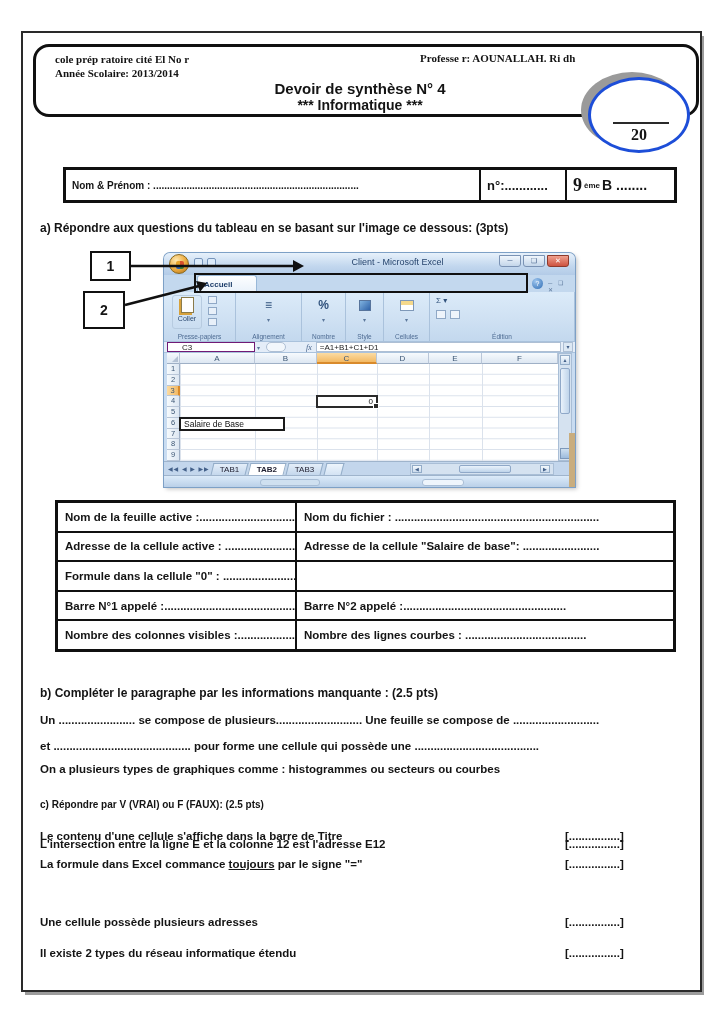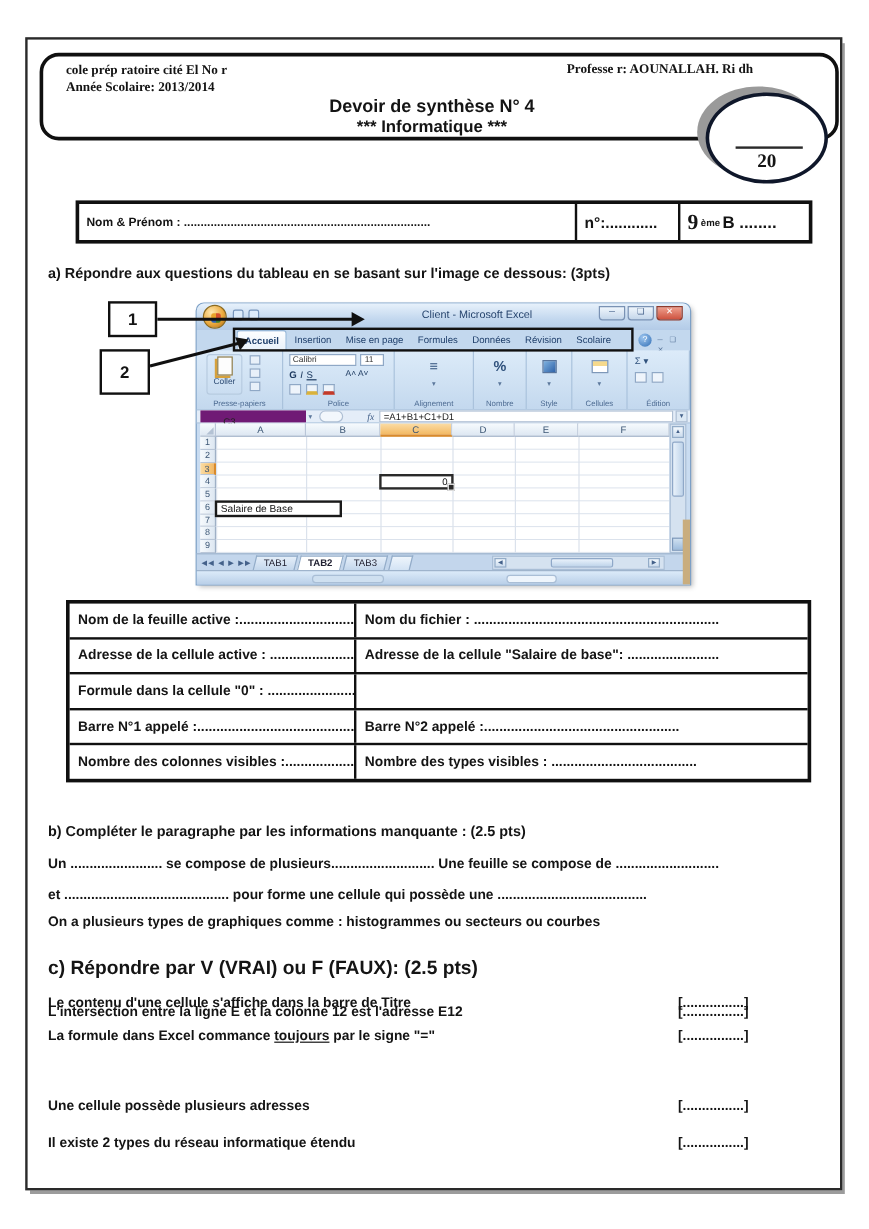--- a/index.html
+++ b/index.html
@@ -5,40 +5,40 @@
   * { box-sizing: border-box; margin:0; padding:0; }
   html,body { width:724px; height:1024px; background:#fff; }
   body { font-family:"Liberation Sans", sans-serif; color:#141414; position:relative; overflow:hidden; }
   .abs { position:absolute; }
 
   
   .page-frame { left:21px; top:31px; width:681px; height:961px; border:2px solid #2a2a2a;
                 box-shadow:3px 4px 0 -1px #9c9c9c; background:#fff; }
   .header-box { left:33px; top:44px; width:666px; height:73px; border:3px solid #101010; border-radius:16px; background:#fff; }
   .school { left:55px; top:52px; font-family:"Liberation Serif", serif; font-weight:bold; font-size:11px; line-height:14px; }
-  .prof   { left:420px; top:52px; width:260px; text-align:center; font-family:"Liberation Serif", serif; font-weight:bold; font-size:11px; }
+  .prof   { left:420px; top:52px; width:260px; text-align:left; font-family:"Liberation Serif", serif; font-weight:bold; font-size:11px; }
   .title1 { left:120px; top:80px; width:480px; text-align:center; font-weight:bold; font-size:15px; }
   .title2 { left:120px; top:97px; width:480px; text-align:center; font-weight:bold; font-size:14px; }
-  .score-circle { left:588px; top:77px; width:102px; height:76px; border:3px solid #0f172a; border-radius:50%;
+  .score-circle { left:588px; top:77px; width:102px; height:76px; border:3px solid #1d4ed8; border-radius:50%;
                   background:#fff; box-shadow:-7px -5px 0 0 #9a9a9a; z-index:5; }
   .score-line { left:22px; top:42px; width:56px; border-top:2px solid #2a2a2a; }
   .score-total { left:0; top:46px; width:100%; text-align:center; font-family:"Liberation Serif", serif; font-weight:bold; font-size:16px; }
 
   
   .name-table { left:63px; top:167px; width:614px; height:36px; border:3px solid #101010; display:flex; font-weight:bold; }
   .name-table > div { display:flex; align-items:center; padding-left:6px; white-space:nowrap; overflow:hidden; }
   .nt-name { width:415px; border-right:2px solid #101010; font-size:10px; }
   .nt-num  { width:86px;  border-right:2px solid #101010; font-size:13px; }
   .nt-class{ flex:1; font-size:14px; }
   .nt-class .big { font-size:18px; font-family:"Liberation Serif", serif; }
   .nt-class .sup { font-size:8px; vertical-align:super; margin:0 2px; }
 
   .h-a { left:40px; top:221px; font-weight:bold; font-size:12px; }
   .h-b { left:40px; top:686px; font-weight:bold; font-size:12px; }
-  .h-c { left:40px; top:799px; font-weight:bold; font-size:16px; }
+  .h-c { left:40px; top:799px; font-weight:bold; font-size:10px; }
   .bline { left:40px; width:645px; font-weight:bold; font-size:11.5px; white-space:nowrap; overflow:hidden; }
   .vf-row { left:40px; width:645px; font-weight:bold; font-size:11.5px; white-space:nowrap; }
   .vf-row .ans { position:absolute; left:525px; top:0; }
   .vf-em { text-decoration:underline; }
 
   
   .qtable { left:55px; top:500px; width:621px; height:152px; border:3px solid #101010; display:flex; flex-direction:column; }
   .qtable .qrow { flex:1; display:flex; border-bottom:2px solid #101010; }
   .qtable .qrow:last-child { border-bottom:none; }
   .qtable .qcell { display:flex; align-items:center; padding-left:7px; font-weight:bold; font-size:11.5px; white-space:nowrap; overflow:hidden; }
@@ -62,21 +62,21 @@
         background:conic-gradient(#d54f2c 0 25%, #3a7d33 0 50%, #2d62b0 0 75%, #e9a42a 0); border-radius:2px; }
   .xl .qat { left:30px; top:5px; display:flex; gap:4px; }
   .xl .qat i { display:block; width:9px; height:9px; background:#dcebfa; border:1px solid #7694ba; border-radius:2px; }
   .xl .titletext { left:0; top:4px; width:100%; text-align:center; font-size:9px; color:#27456e;margin-left:28px; }
   .xl .winbtns { right:6px; top:2px; display:flex; gap:2px; position:absolute; }
   .xl .winbtn { width:22px; height:12px; border:1px solid #7a92b4; border-radius:0 0 3px 3px;
         background:linear-gradient(#f0f6fc,#c4d6ea); font-size:7px; line-height:10px; text-align:center; color:#44618a; }
   .xl .winbtn.close { background:linear-gradient(#efa08e,#ce5340); color:#fff; border-color:#8e3a2c; }
 
   .xl .tabrow { left:0; top:22px; width:100%; height:17px; background:#c3d8ee; }
-  .xl .tabs { left:33px; top:0; height:17px; display:flex; position:absolute; }
+  .xl .tabs { left:33px; top:0; height:17px; display:flex; position:absolute;flex-direction:column; }
   .xl .rtab { padding:0 6px; font-size:8px; line-height:17px; color:#1f3f6b; }
   .xl .rtab.active { background:linear-gradient(#fdfeff,#e8f1fa); border:1px solid #98b8d8; border-bottom:none;
         border-radius:3px 3px 0 0; font-weight:bold; }
   .xl .tab-annot { left:30px; top:-2px; width:334px; height:20px; border:2px solid #101010; position:absolute; z-index:6; }
   .xl .help-btn { left:368px; top:3px; width:11px; height:11px; border-radius:50%;
         background:radial-gradient(circle at 35% 30%, #9ec6ef, #2f6db4); color:#fff; font-size:7px; line-height:11px; text-align:center; }
   .xl .wb-ctrls { left:384px; top:4px; font-size:6px; color:#5c789c; letter-spacing:2px; }
 
   .xl .ribbon { left:0; top:39px; width:100%; height:49px; background:linear-gradient(#dcebf9,#cfe1f3 55%, #c3d8ee);
         display:flex; }
@@ -102,21 +102,21 @@
   .xl .fmt-row i.fl { border-bottom:3px solid #d9b23c; }
 
   .xl .big-glyph { width:100%; text-align:center; font-size:12px; color:#2f517c; top:6px; position:absolute; font-weight:bold; }
   .xl .sub-caret { width:100%; text-align:center; font-size:6px; color:#5c789c; top:24px; position:absolute; }
   .xl .cells-ic { left:50%; margin-left:-7px; top:8px; width:14px; height:11px; border:1px solid #7e98b8;
         background:linear-gradient(#f5d98c, #f5d98c 4px, #fff 4px); position:absolute; }
   .xl .style-ic { left:50%; margin-left:-6px; top:8px; width:12px; height:11px; background:linear-gradient(135deg,#7fb2e0,#2f62a8); border:1px solid #57749c; position:absolute; }
   .xl .edit-rows { left:6px; top:4px; font-size:8px; color:#2f517c; line-height:10px; }
 
   .xl .fbar { left:0; top:88px; width:100%; height:12px; background:#e4edf8; border-top:1px solid #aac2dc; border-bottom:1px solid #aac2dc; display:flex; align-items:center; }
-  .xl .namebox { margin-left:3px; width:88px; height:10px; background:#fff; border:5px solid #701a75; font-size:8px; line-height:9px; padding-left:14px; color:#222; }
+  .xl .namebox { margin-left:3px; width:88px; height:10px; background:#fff; border:1px solid #701a75; font-size:8px; line-height:9px; padding-left:14px; color:#222; }
   .xl .nb-caret { margin-left:2px; font-size:6px; color:#5c789c; }
   .xl .fx-btn { margin-left:6px; width:20px; height:10px; background:#f2f7fc; border:1px solid #aebfd4; border-radius:5px;
         font-size:8px; font-style:italic; text-align:center; line-height:9px; color:#2f517c; font-family:"Liberation Serif",serif; }
   .xl .fx2 { margin-left:20px; font-size:8px; font-style:italic; color:#44618a; font-family:"Liberation Serif",serif; }
   .xl .finput { margin-left:4px; flex:1; height:10px; background:#fff; border:1px solid #aebfd4; font-size:8px; line-height:9px; padding-left:3px; color:#222; }
   .xl .fexp { width:10px; height:10px; margin:0 2px; background:#dce8f4; border:1px solid #aebfd4; font-size:6px; text-align:center; line-height:9px; color:#44618a; }
 
   .xl .grid { left:3px; top:100px; width:391px; height:108px; background:#fff; }
   .xl .colhdrs { left:0; top:0; width:100%; height:11px; display:flex; position:absolute; }
   .xl .ch { height:11px; border-right:1px solid #b9c6d8; border-bottom:1px solid #9fb0c6;
@@ -254,32 +254,20 @@
         <span class="abs clipboard"></span>
         <span class="paste-label">Coller</span>
       </div>
       <span class="abs mini-col">
           <i></i>
           <i></i>
           <i></i>
         </span>
       <div class="gl">Presse-papiers</div>
     </div>
-    <div class="group g2">
-      <div class="abs font-box">Calibri</div>
-      <div class="abs size-box">11</div>
-      <div class="abs gis"><b>G</b><i>I</i><span class="u">S</span></div>
-      <div class="abs aa">A˄ A˅</div>
-      <div class="abs fmt-row">
-          <i></i>
-          <i class="fl"></i>
-          <i class="fc"></i>
-        </div>
-      <div class="gl">Police</div>
-    </div>
     <div class="group g3">
       <div class="big-glyph i-eq"></div>
       <div class="sub-caret i-caret"></div>
       <div class="gl">Alignement</div>
     </div>
     <div class="group g4">
       <div class="big-glyph i-pct"></div>
       <div class="sub-caret i-caret"></div>
       <div class="gl">Nombre</div>
     </div>
@@ -382,21 +370,21 @@
   <div class="qrow">
     <div class="qcell ql">Formule dans la cellule "0" : ...........................</div>
     <div class="qcell qr"></div>
   </div>
   <div class="qrow">
     <div class="qcell ql">Barre N°1 appelé :.............................................</div>
     <div class="qcell qr">Barre N°2 appelé :...................................................</div>
   </div>
   <div class="qrow">
     <div class="qcell ql">Nombre des colonnes visibles :........................</div>
-    <div class="qcell qr">Nombre des types visibles : ......................................</div>
+    <div class="qcell qr">Nombre des lignes courbes : ......................................</div>
   </div>
 </div>
 
 <div class="abs h-b"><span>b) Compléter le paragraphe par les informations manquante : </span><span>(2.5 pts)</span></div>
 <div class="abs bline" style="top:714px">Un ........................ se compose de plusieurs........................... Une feuille se compose de ...........................</div>
 <div class="abs bline" style="top:740px">et ........................................... pour forme une cellule qui possède une .......................................</div>
 <div class="abs bline" style="top:763px">On a plusieurs types de graphiques comme : histogrammes ou secteurs ou courbes</div>
 
 <div class="abs h-c"><span>c) Répondre par V (VRAI) ou F (FAUX): </span><span>(2.5 pts)</span></div>
 

